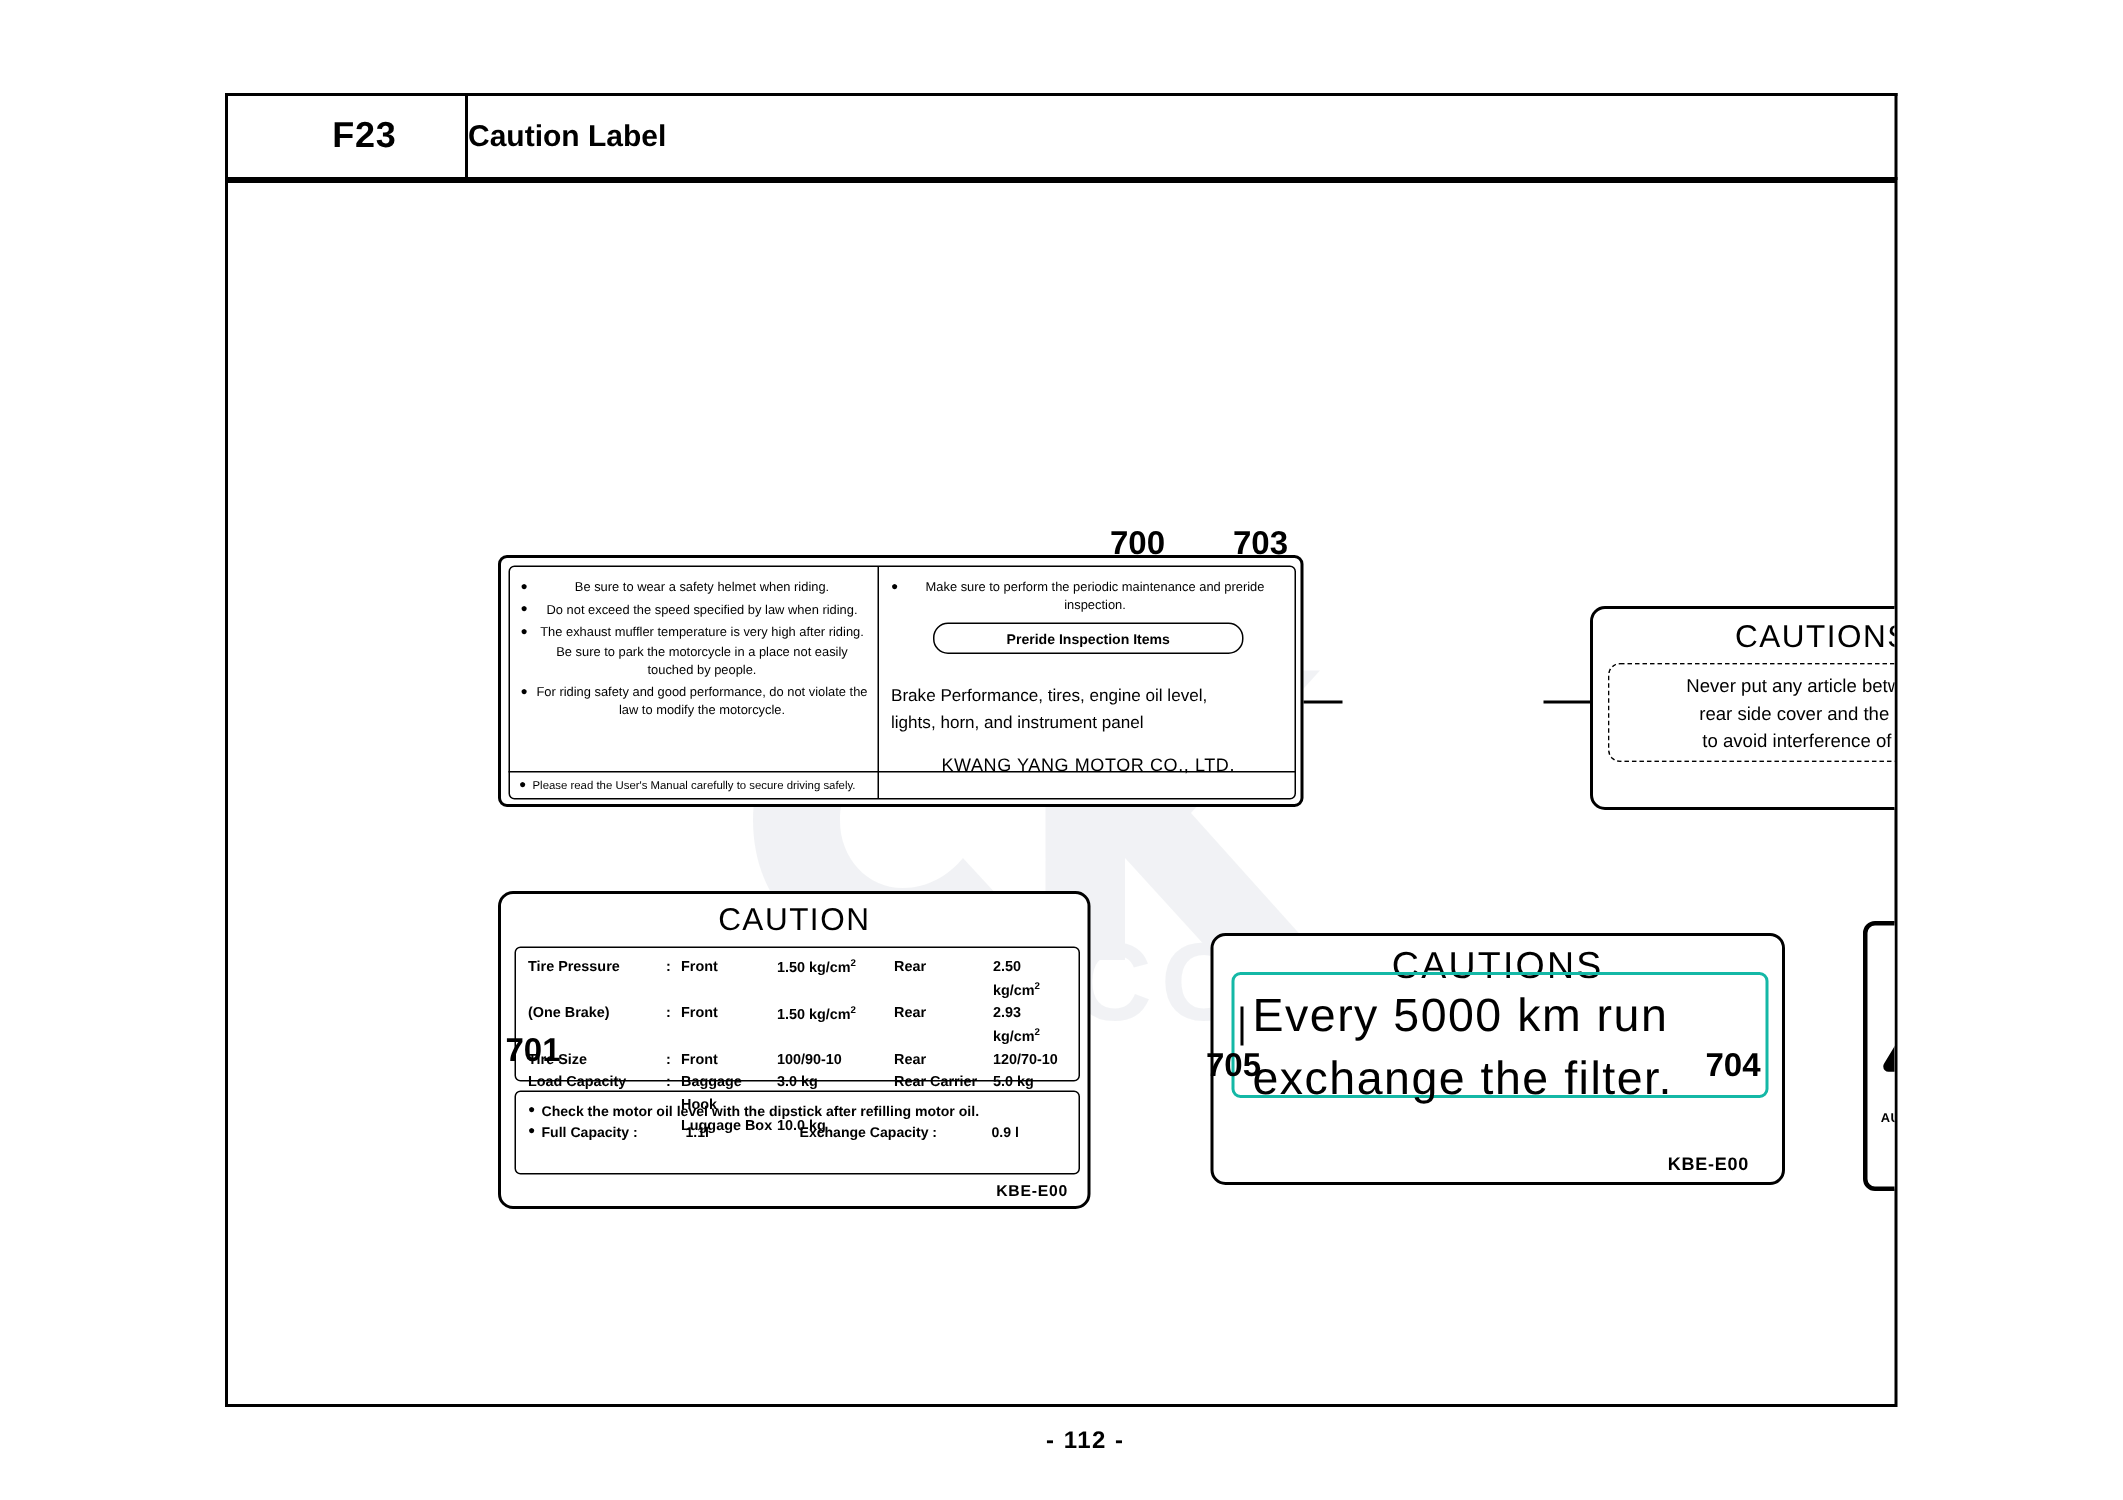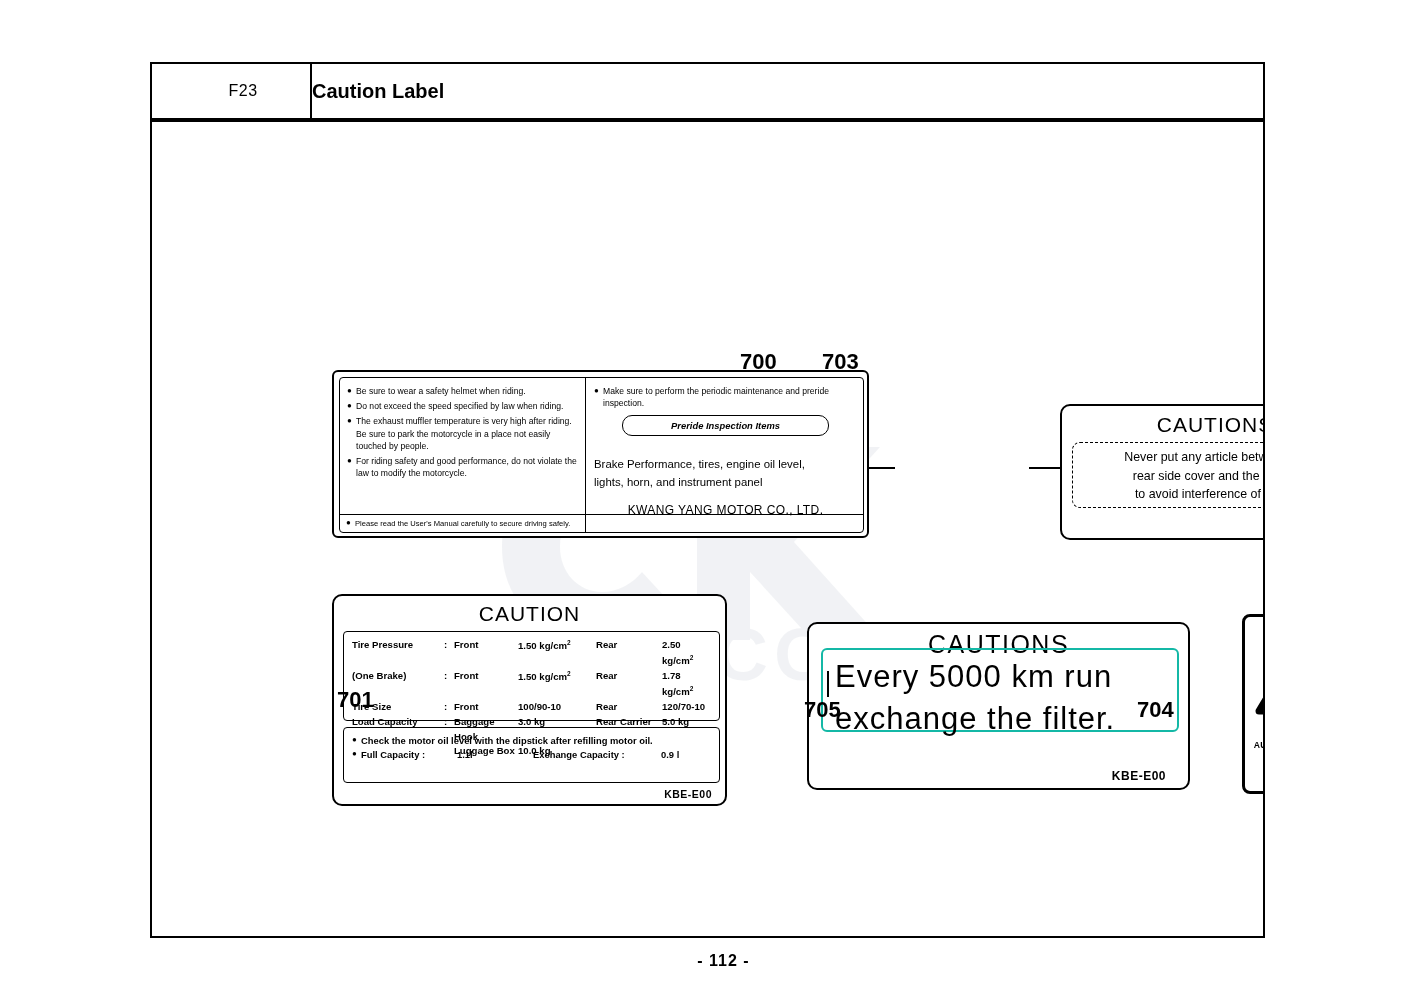--- a/index.html
+++ b/index.html
@@ -27,22 +27,22 @@
     position: absolute;
     left: 150px; top: 62px;
     width: 162px; height: 58px;
     border: 2px solid #000;
     box-sizing: border-box;
     display: flex;
     align-items: center;
     justify-content: center;
   }
   .header-code-box span {
-    font-size: 16px;
-    font-weight: normal;
+    font-size: 24px;
+    font-weight: bold;
     letter-spacing: 0.5px;
     margin-left: 24px;
   }
   .header-title-box {
     position: absolute;
     left: 312px; top: 62px;
     width: 953px; height: 58px;
     border: 2px solid #000;
     border-left: none;
     box-sizing: border-box;
@@ -118,21 +118,21 @@
     font-size: 8.6px;
     line-height: 1.42;
     margin-bottom: 3px;
     font-family: "Liberation Sans", sans-serif;
   }
   .bullet-dot {
     flex: 0 0 9px;
     font-size: 8px;
     line-height: 1.5;
   }
-  .bullet-text { flex: 1; }
+  .bullet-text { flex: 1; text-align: center; }
   .l700-footer {
     position: absolute;
     left: 5px; bottom: 5px;
     width: 525px;
     height: 17px;
     border-top: 1px solid #000;
     box-sizing: border-box;
     display: flex;
     align-items: center;
     padding-left: 7px;
@@ -143,21 +143,20 @@
     margin: 6px auto 7px auto;
     width: 205px;
     height: 19px;
     border: 1px solid #000;
     border-radius: 10px;
     display: flex;
     align-items: center;
     justify-content: center;
     font-size: 9.4px;
     font-weight: 600;
-    font-style: italic;
   }
   .l700-body {
     font-size: 11.4px;
     line-height: 1.5;
     margin-top: 20px;
   }
   .l700-company {
     font-size: 12px;
     text-align: center;
     margin-top: 12px;
@@ -444,21 +443,21 @@
           <span class="spec-val"><span>1.50 kg/cm</span><span class="sup">2</span></span>
           <span class="spec-rlabel">Rear</span>
           <span class="spec-rval"><span>2.50 kg/cm</span><span class="sup">2</span></span>
         </div>
         <div class="spec-row">
           <span class="spec-label">(One Brake)</span>
           <span class="spec-colon">:</span>
           <span class="spec-sub">Front</span>
           <span class="spec-val"><span>1.50 kg/cm</span><span class="sup">2</span></span>
           <span class="spec-rlabel">Rear</span>
-          <span class="spec-rval"><span>1.78 kg/cm</span><span class="sup">2</span></span>
+          <span class="spec-rval"><span>2.93 kg/cm</span><span class="sup">2</span></span>
         </div>
         <div class="spec-row">
           <span class="spec-label">Tire Size</span>
           <span class="spec-colon">:</span>
           <span class="spec-sub">Front</span>
           <span class="spec-val">100/90-10</span>
           <span class="spec-rlabel">Rear</span>
           <span class="spec-rval">120/70-10</span>
         </div>
         <div class="spec-row">

